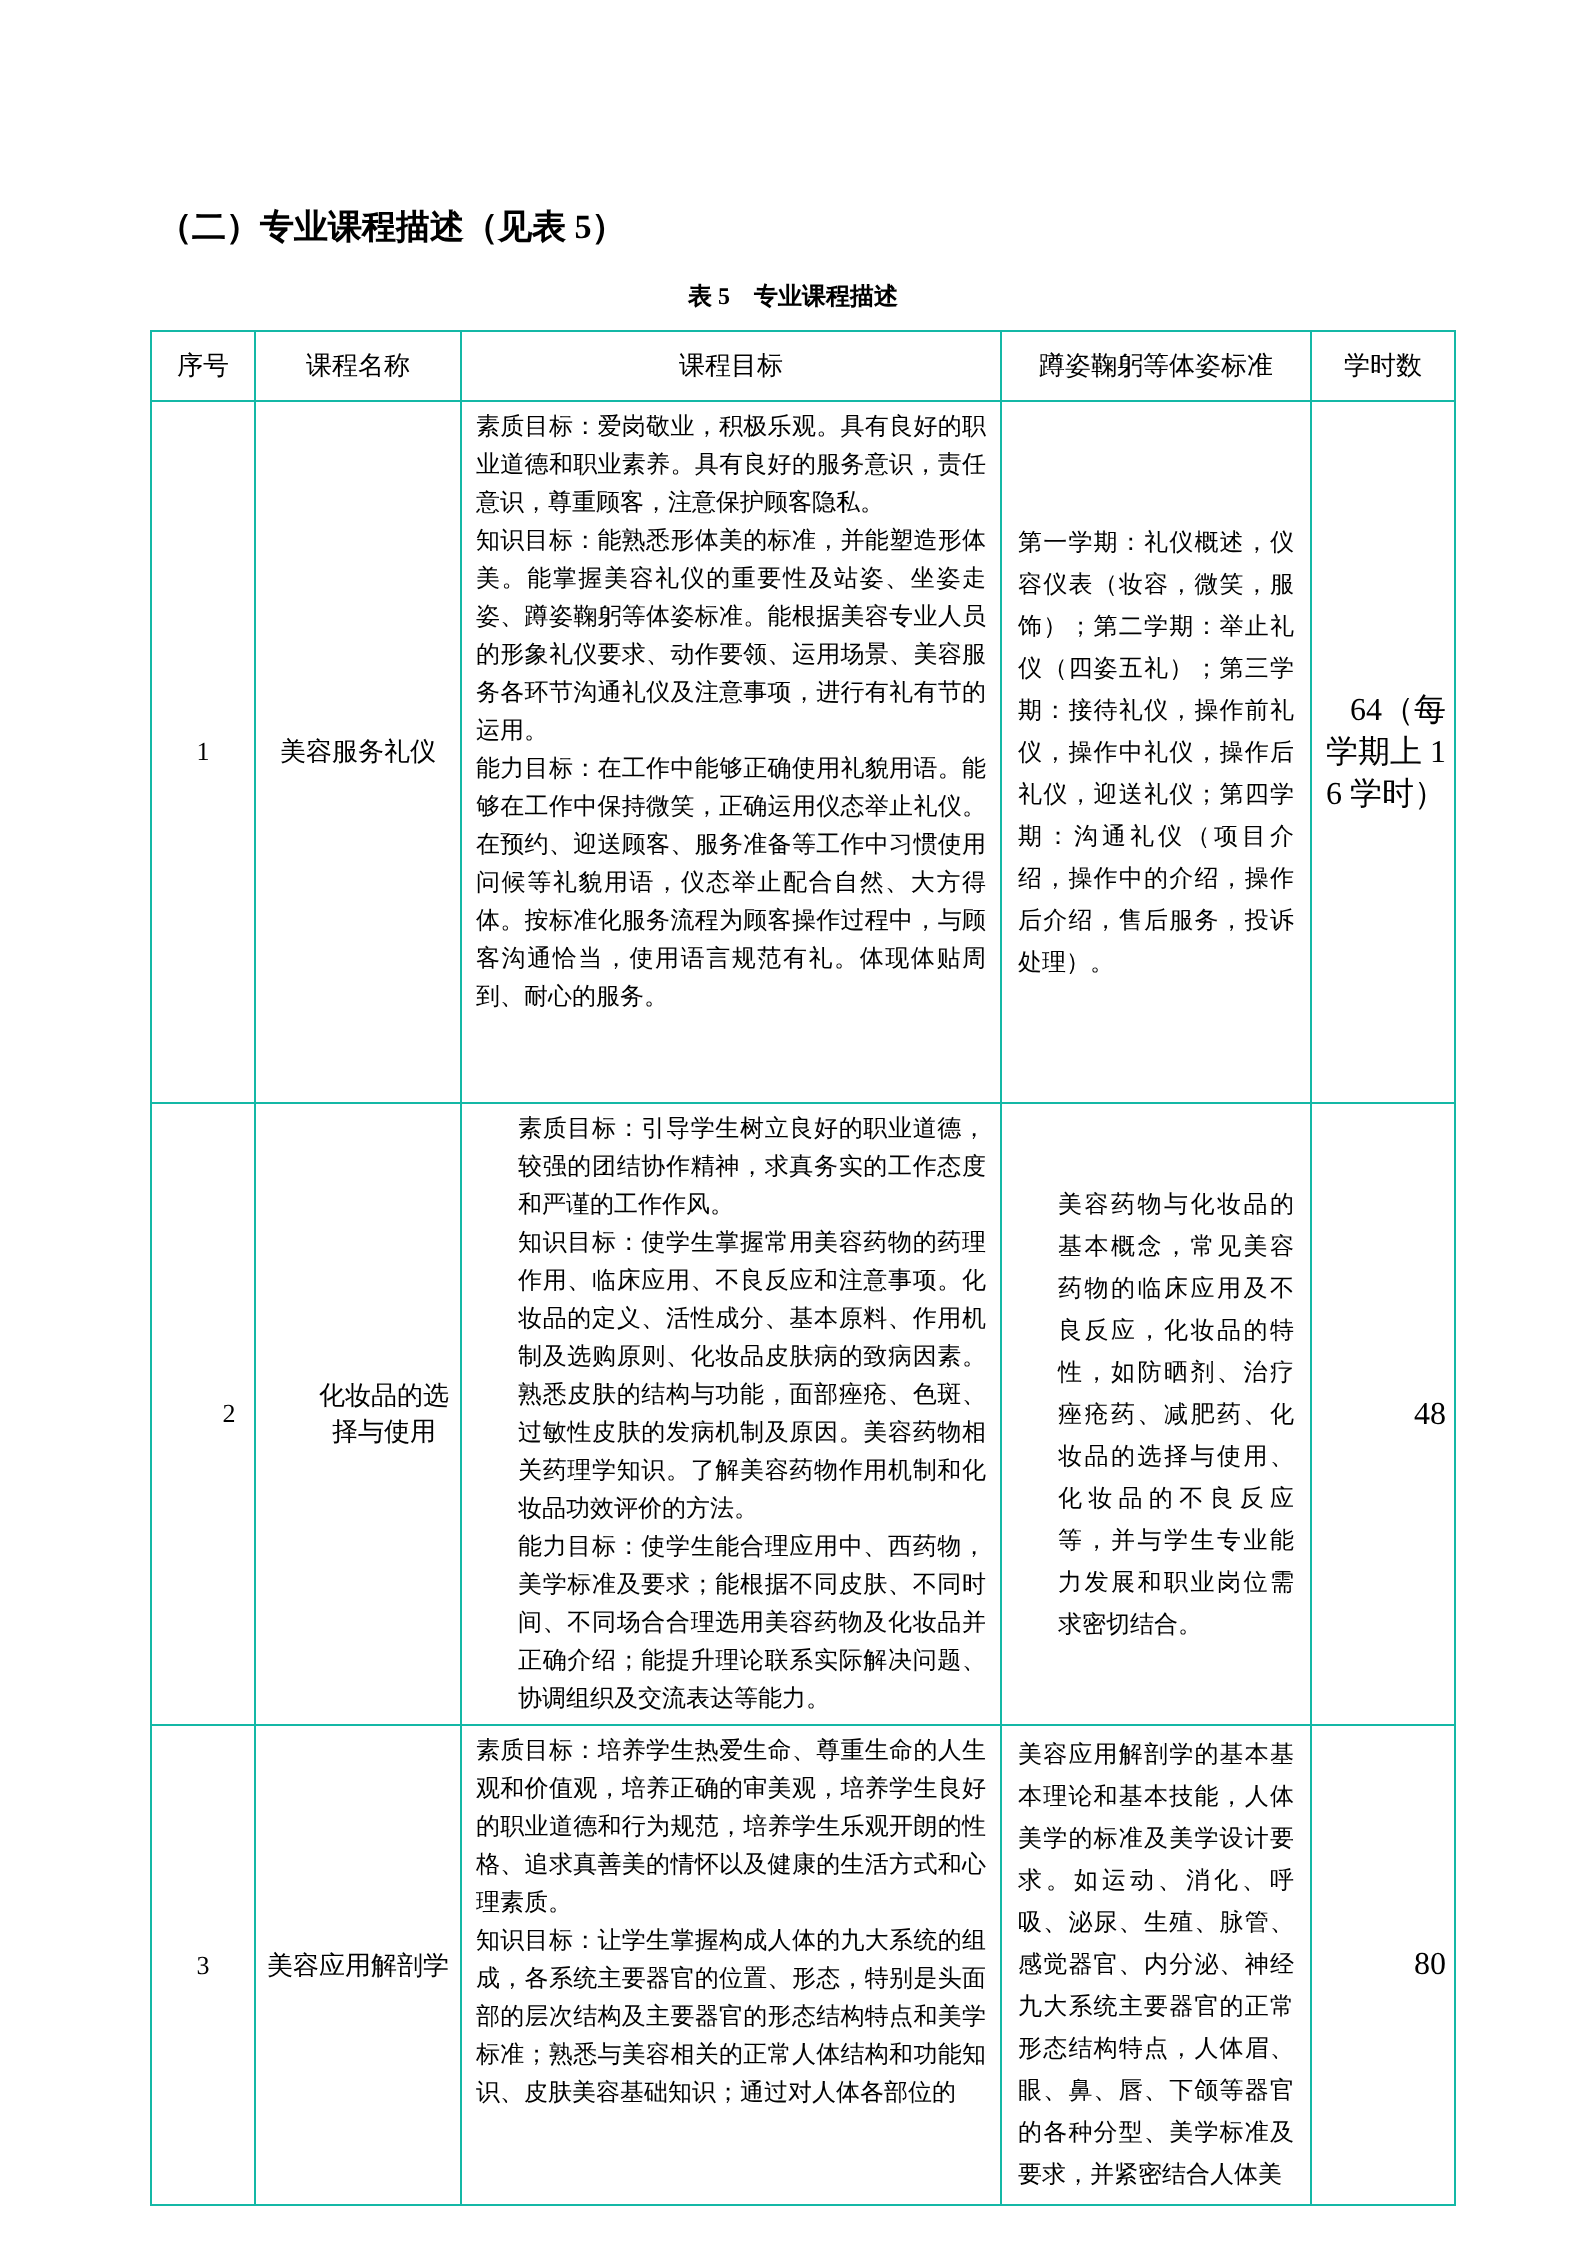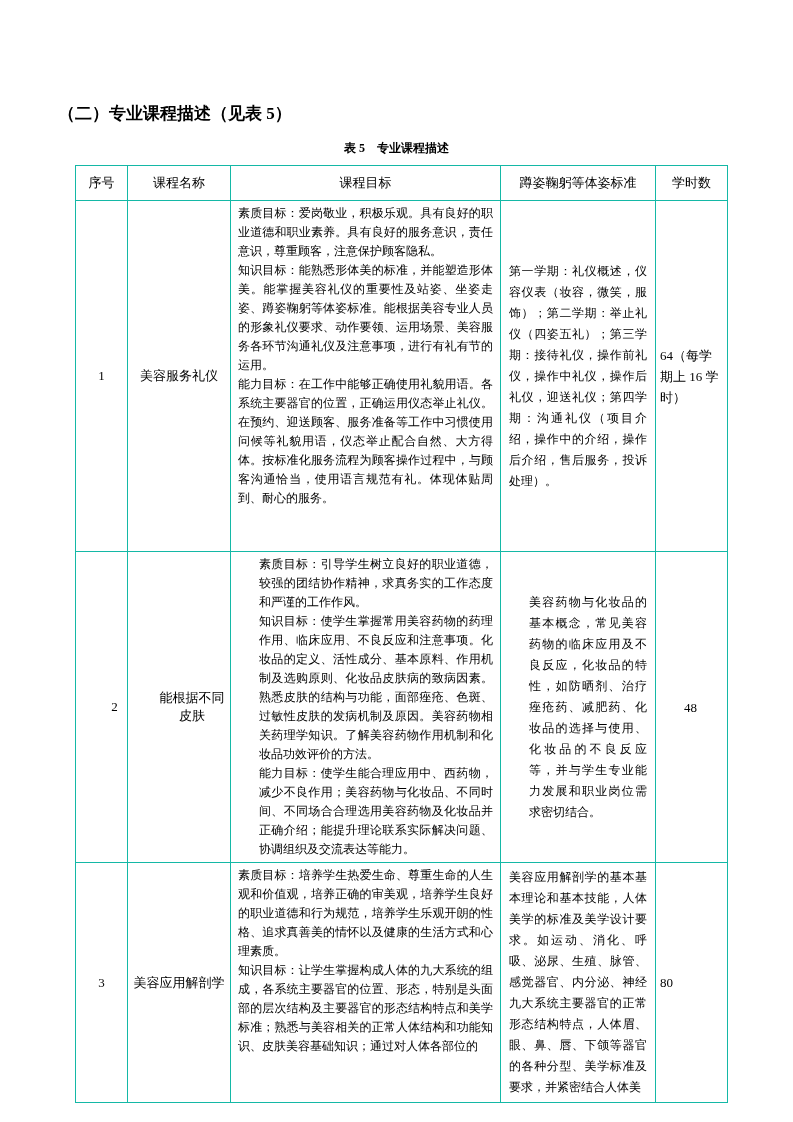--- a/index.html
+++ b/index.html
@@ -12,21 +12,21 @@
     width: 793px;
     height: 1122px;
     background: #ffffff;
     overflow: hidden;
     font-family: "Liberation Serif", "DejaVu Serif", serif;
     color: #000000;
   }
   .heading {
     margin: 0;
     padding-top: 103px;
-    padding-left: 58px;
+    padding-left: 79px;
     font-size: 17px;
     font-weight: bold;
     line-height: 22px;
   }
   .table-caption {
     margin: 0;
     margin-top: 13px;
     margin-bottom: 7px;
     text-align: center;
     font-size: 12px;
@@ -73,22 +73,22 @@
   td.c-content {
     vertical-align: middle;
     font-size: 12px;
     line-height: 21px;
     padding: 4px 8px;
     text-align: justify;
     border-radius: 12px;
   }
   td.c-hours {
     vertical-align: middle;
-    text-align: left;
-    font-size: 13px;
+    text-align: right;
+    font-size: 16px;
     line-height: 21px;
     padding: 2px 4px;
   }
   tr.row-1 td { height: 351px; }
   tr.row-2 td { height: 298px; padding-left: 28px; }
   tr.row-3 td { height: 210px; }
   .page-number {
     margin-top: 16px;
     text-align: center;
     font-size: 13px;
@@ -121,32 +121,32 @@
         <th class="hcell">学时数</th>
       </tr>
     </thead>
     <tbody>
       <tr class="row-1">
         <td class="c-no">1</td>
         <td class="c-name">美容服务礼仪</td>
         <td class="c-obj">
           <p>素质目标：爱岗敬业，积极乐观。具有良好的职业道德和职业素养。具有良好的服务意识，责任意识，尊重顾客，注意保护顾客隐私。</p>
           <p>知识目标：能熟悉形体美的标准，并能塑造形体美。能掌握美容礼仪的重要性及站姿、坐姿走姿、蹲姿鞠躬等体姿标准。能根据美容专业人员的形象礼仪要求、动作要领、运用场景、美容服务各环节沟通礼仪及注意事项，进行有礼有节的运用。</p>
-          <p>能力目标：在工作中能够正确使用礼貌用语。各系统主要器官的位置，正确运用仪态举止礼仪。在预约、迎送顾客、服务准备等工作中习惯使用问候等礼貌用语，仪态举止配合自然、大方得体。按标准化服务流程为顾客操作过程中，与顾客沟通恰当，使用语言规范有礼。体现体贴周到、耐心的服务。</p>
+          <p>能力目标：在工作中能够正确使用礼貌用语。能够在工作中保持微笑，正确运用仪态举止礼仪。在预约、迎送顾客、服务准备等工作中习惯使用问候等礼貌用语，仪态举止配合自然、大方得体。按标准化服务流程为顾客操作过程中，与顾客沟通恰当，使用语言规范有礼。体现体贴周到、耐心的服务。</p>
         </td>
         <td class="c-content">第一学期：礼仪概述，仪容仪表（妆容，微笑，服饰）；第二学期：举止礼仪（四姿五礼）；第三学期：接待礼仪，操作前礼仪，操作中礼仪，操作后礼仪，迎送礼仪；第四学期：沟通礼仪（项目介绍，操作中的介绍，操作后介绍，售后服务，投诉处理）。</td>
         <td class="c-hours">64（每学期上 16 学时）</td>
       </tr>
       <tr class="row-2">
         <td class="c-no">2</td>
-        <td class="c-name">能根据不同皮肤</td>
+        <td class="c-name">化妆品的选择与使用</td>
         <td class="c-obj">
           <p>素质目标：引导学生树立良好的职业道德，较强的团结协作精神，求真务实的工作态度和严谨的工作作风。</p>
           <p>知识目标：使学生掌握常用美容药物的药理作用、临床应用、不良反应和注意事项。化妆品的定义、活性成分、基本原料、作用机制及选购原则、化妆品皮肤病的致病因素。熟悉皮肤的结构与功能，面部痤疮、色斑、过敏性皮肤的发病机制及原因。美容药物相关药理学知识。了解美容药物作用机制和化妆品功效评价的方法。</p>
-          <p>能力目标：使学生能合理应用中、西药物，减少不良作用；美容药物与化妆品、不同时间、不同场合合理选用美容药物及化妆品并正确介绍；能提升理论联系实际解决问题、协调组织及交流表达等能力。</p>
+          <p>能力目标：使学生能合理应用中、西药物，美学标准及要求；能根据不同皮肤、不同时间、不同场合合理选用美容药物及化妆品并正确介绍；能提升理论联系实际解决问题、协调组织及交流表达等能力。</p>
         </td>
         <td class="c-content">美容药物与化妆品的基本概念，常见美容药物的临床应用及不良反应，化妆品的特性，如防晒剂、治疗痤疮药、减肥药、化妆品的选择与使用、化妆品的不良反应等，并与学生专业能力发展和职业岗位需求密切结合。</td>
         <td class="c-hours">48</td>
       </tr>
       <tr class="row-3">
         <td class="c-no">3</td>
         <td class="c-name">美容应用解剖学</td>
         <td class="c-obj">
           <p>素质目标：培养学生热爱生命、尊重生命的人生观和价值观，培养正确的审美观，培养学生良好的职业道德和行为规范，培养学生乐观开朗的性格、追求真善美的情怀以及健康的生活方式和心理素质。</p>
           <p>知识目标：让学生掌握构成人体的九大系统的组成，各系统主要器官的位置、形态，特别是头面部的层次结构及主要器官的形态结构特点和美学标准；熟悉与美容相关的正常人体结构和功能知识、皮肤美容基础知识；通过对人体各部位的</p>

